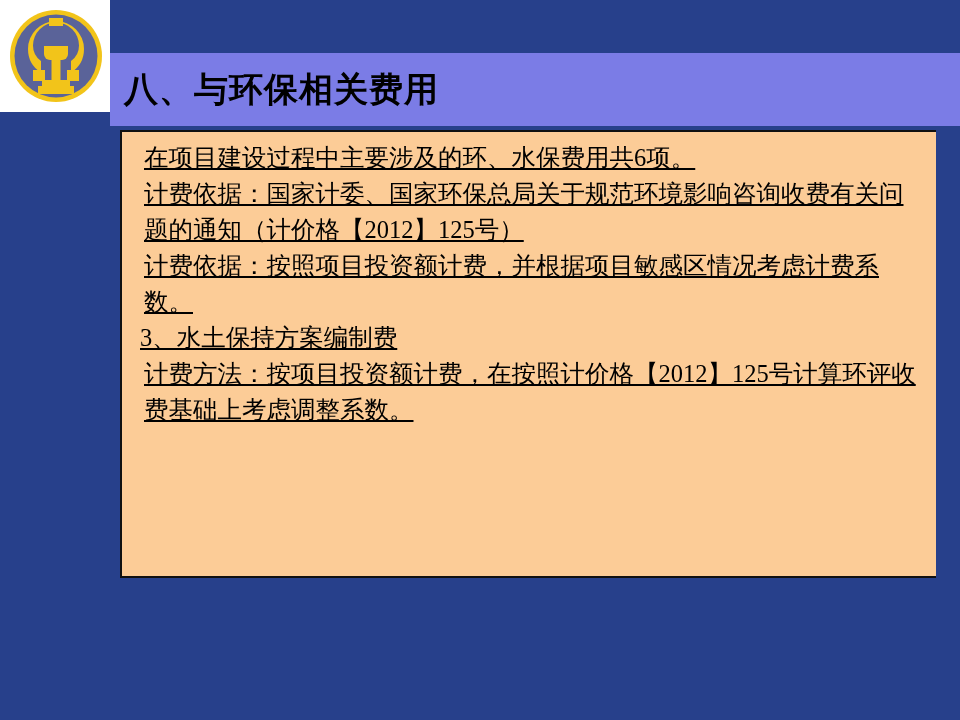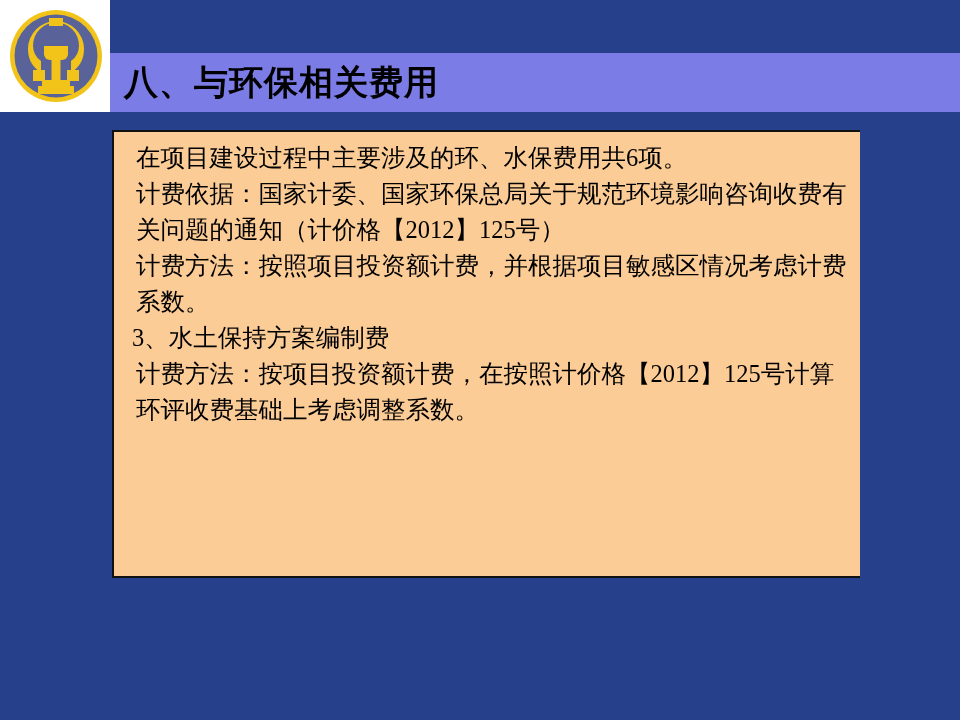--- a/index.html
+++ b/index.html
@@ -38,48 +38,49 @@
     width: 96px;
     height: 96px;
   }
 
   
   .title-bar {
     position: absolute;
     left: 110px;
     top: 53px;
     width: 850px;
-    height: 59px;
+    height: 73px;
     background: #7B7CE6;
     display: flex;
     align-items: center;
   }
   .title-text {
     margin-left: 14px;
     font-family: "Liberation Serif", "DejaVu Serif", serif;
     font-weight: bold;
     font-size: 34px;
     line-height: 1;
     color: #000000;
     letter-spacing: 1px;
     white-space: nowrap;
   }
 
   
   .content-box {
     position: absolute;
-    left: 112px;
+    left: 120px;
     top: 130px;
-    width: 748px;
+    width: 816px;
     height: 448px;
     background: #FCCC97;
     border: 2px solid #101010;
     border-right: none;
     box-sizing: border-box;
     padding: 8px 10px 0 14px;
+    text-decoration: underline;
   }
 
   .para {
     font-family: "Liberation Serif", "DejaVu Serif", serif;
     font-size: 24.5px;
     line-height: 36px;
     color: #000000;
     margin: 0;
     text-align: left;
     white-space: pre-wrap;
@@ -128,18 +129,18 @@
     </svg>
   </div>
 
   <div class="title-bar">
     <div class="title-text">八、与环保相关费用</div>
   </div>
 
   <div class="content-box">
     <p class="para lead">在项目建设过程中主要涉及的环、水保费用共6项。</p>
     <p class="para lead">计费依据：国家计委、国家环保总局关于规范环境影响咨询收费有关问题的通知（计价格【2012】125号）</p>
-    <p class="para lead">计费方法：按照项目投资额计费，并根据项目敏感区情况考虑计费系数。</p>
+    <p class="para lead">计费依据：按照项目投资额计费，并根据项目敏感区情况考虑计费系数。</p>
     <p class="para tight">3、水土保持方案编制费</p>
     <p class="para lead">计费方法：按项目投资额计费，在按照计价格【2012】125号计算环评收费基础上考虑调整系数。</p>
   </div>
 
 </div>
 
 </body></html>

